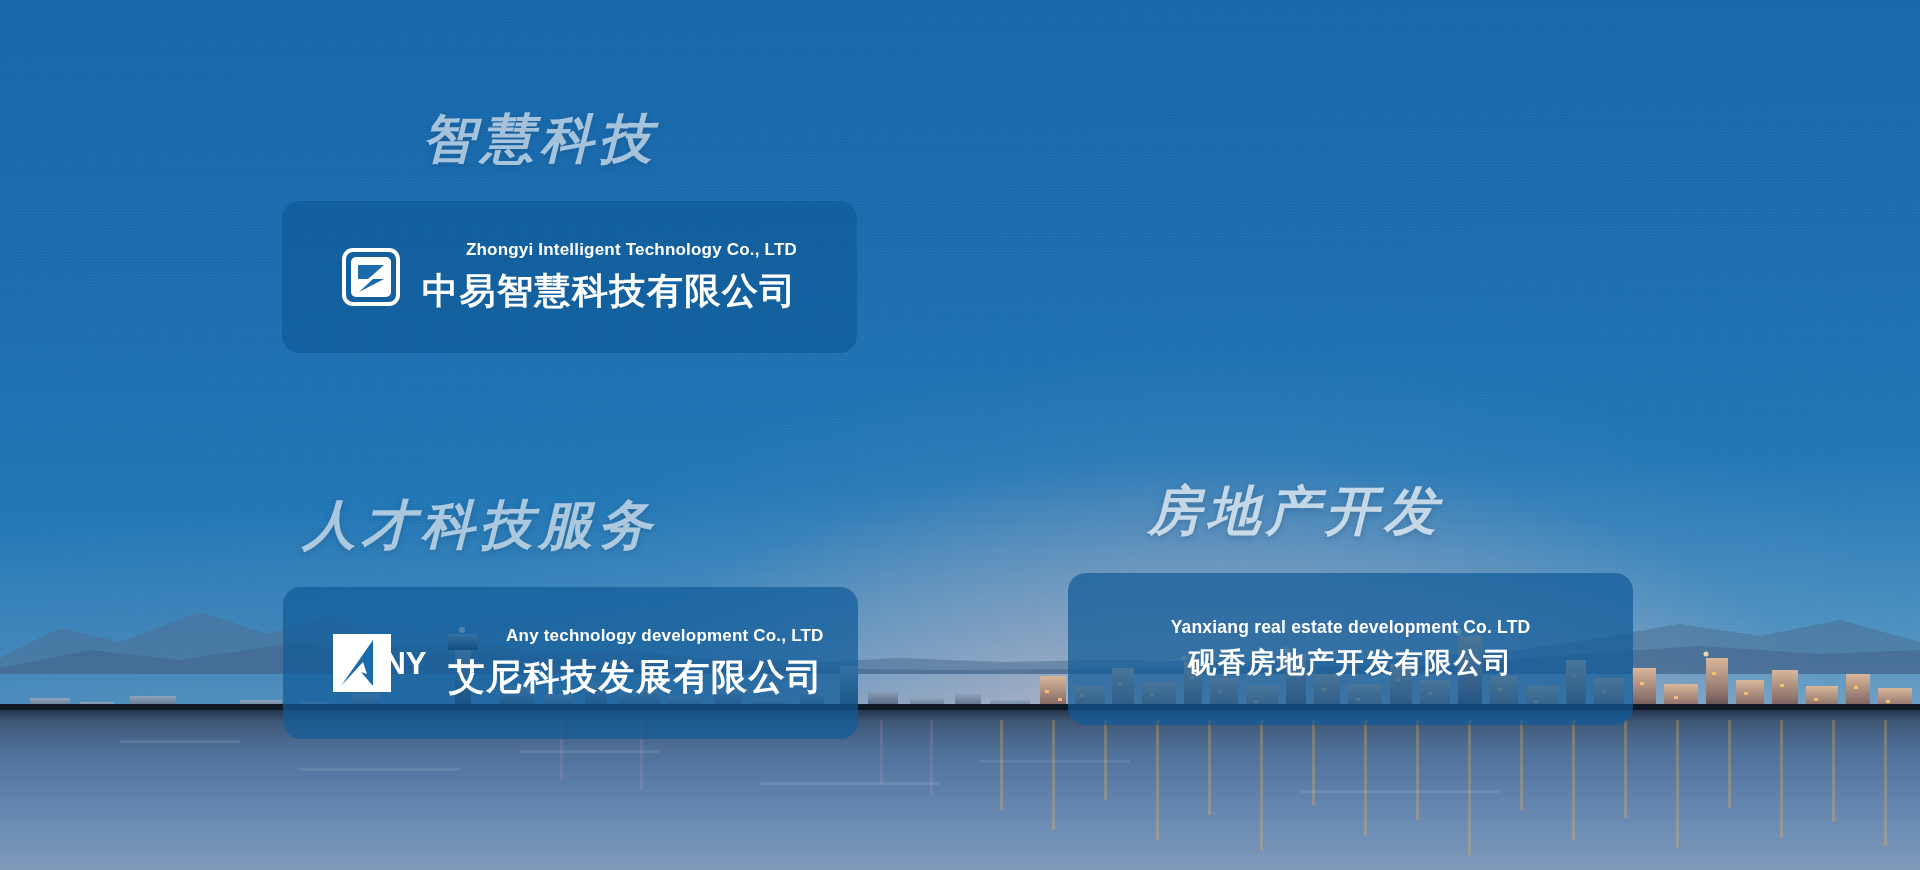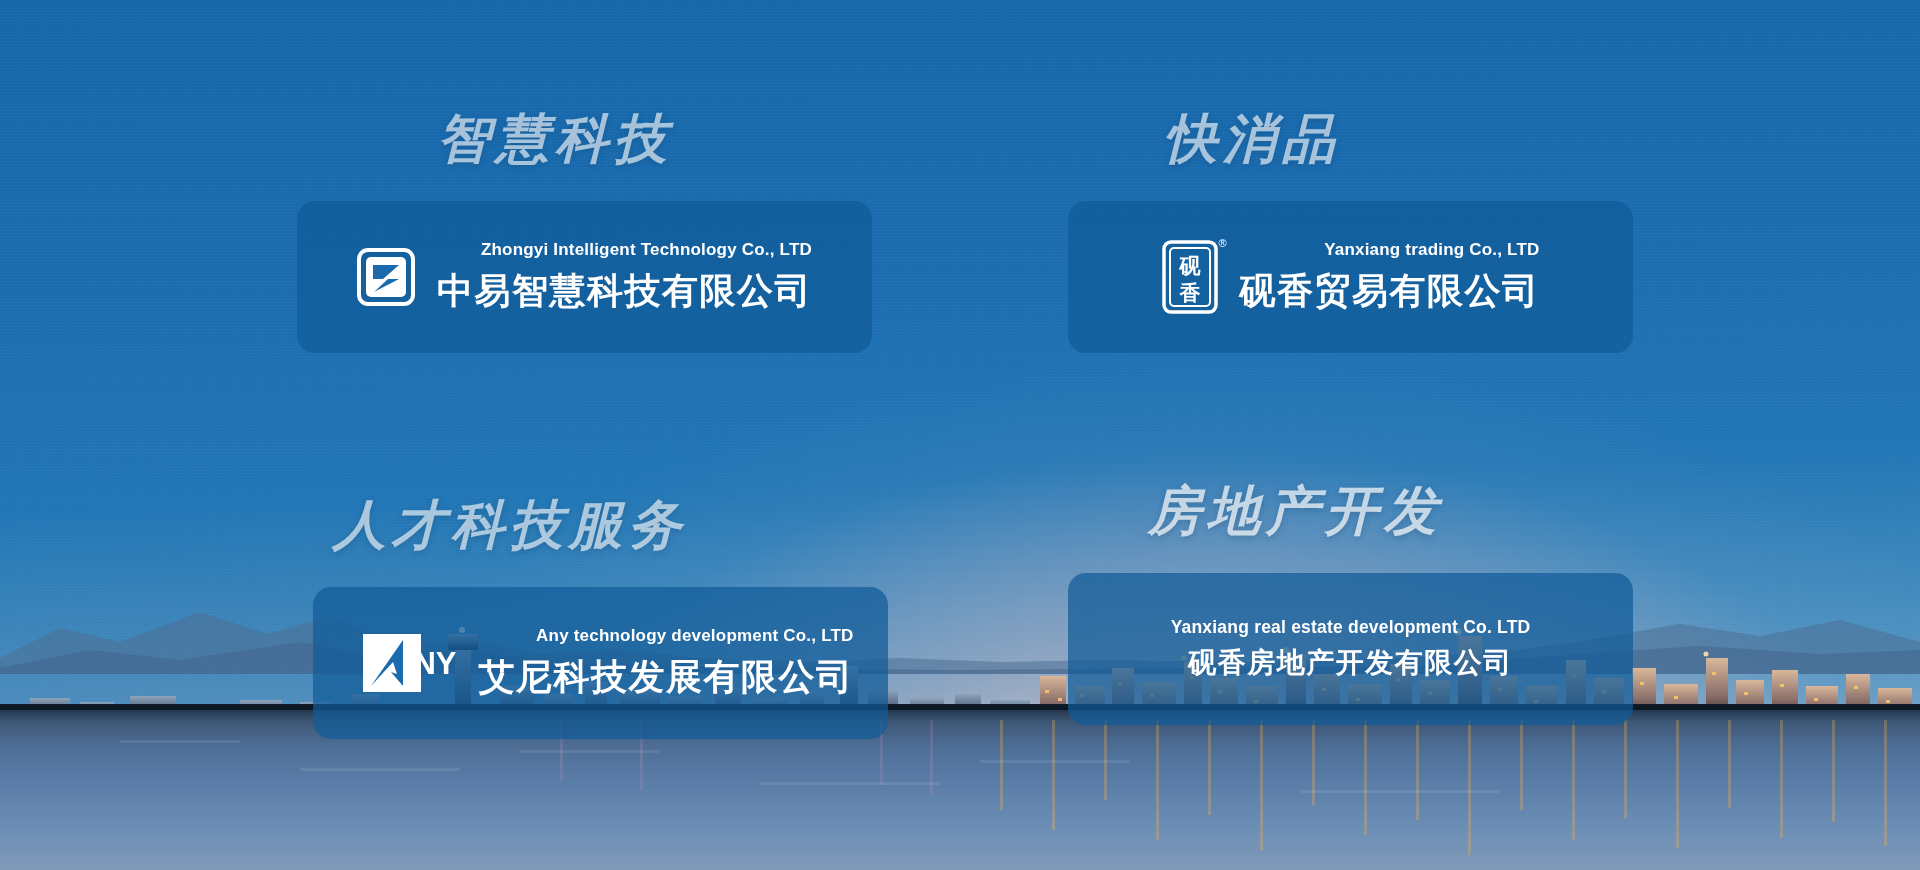--- a/index.html
+++ b/index.html
@@ -45,23 +45,23 @@
   }
   .reflect{
     position:absolute; left:0; bottom:0; width:1920px; height:150px;
     opacity:.55; pointer-events:none;
   }
 
   
   .content{ position:absolute; inset:0; }
 
   .quad{ position:absolute; }
-  .q1{ left:297px; top:112px;  width:575px; }
+  .q1{ left:282px; top:112px;  width:575px; }
   .q2{ left:1068px; top:112px; width:565px; }
-  .q3{ left:313px; top:498px;  width:575px; }
+  .q3{ left:283px; top:498px;  width:575px; }
   .q4{ left:1068px; top:484px; width:565px; }
 
   .section-title{
     font-size:53px;
     font-weight:700;
     font-style:italic;
     letter-spacing:6px;
     line-height:1;
     color:rgba(255,255,255,0.62);
     text-shadow:0 2px 6px rgba(10,50,90,0.25);
@@ -318,38 +318,20 @@
           <path d="M16 17 H42 L26 31 H42 L17 44 L31 31 H16 Z" fill="#1a6aad"></path>
         </svg>
       </span>
       <span class="card-texts">
         <span class="name-en">Zhongyi Intelligent Technology Co., LTD</span>
         <span class="name-cn">中易智慧科技有限公司</span>
       </span>
     </div>
   </div>
 
-  <div class="quad q2">
-    <div class="section-title">快消品</div>
-    <div class="card">
-      <span class="logo logo-yanxiang">
-        <svg viewBox="0 0 56 74" width="56" height="74">
-          <rect x="2" y="2" width="52" height="70" rx="7" fill="none" stroke="#ffffff" stroke-width="3.5"></rect>
-          <rect x="8" y="8" width="40" height="58" rx="4" fill="none" stroke="#ffffff" stroke-width="2"></rect>
-          <text x="28" y="33" font-family="'DejaVu Sans',sans-serif" font-size="21" font-weight="700" fill="#ffffff" text-anchor="middle">砚</text>
-          <text x="28" y="60" font-family="'DejaVu Sans',sans-serif" font-size="21" font-weight="700" fill="#ffffff" text-anchor="middle">香</text>
-        </svg>
-        <span class="reg-mark">®</span>
-      </span>
-      <span class="card-texts">
-        <span class="name-en">Yanxiang trading Co., LTD</span>
-        <span class="name-cn">砚香贸易有限公司</span>
-      </span>
-    </div>
-  </div>
 
   <div class="quad q3">
     <div class="section-title">人才科技服务</div>
     <div class="card">
       <span class="logo logo-any">
         <svg class="sq" viewBox="0 0 58 58" width="58" height="58">
           <rect x="0" y="0" width="58" height="58" fill="#ffffff"></rect>
           <path d="M40 6 L8 52 L30 28 L34 40 L28 38 L40 52 Z" fill="#1a6aad"></path>
         </svg>
         <span class="ny">NY</span>

